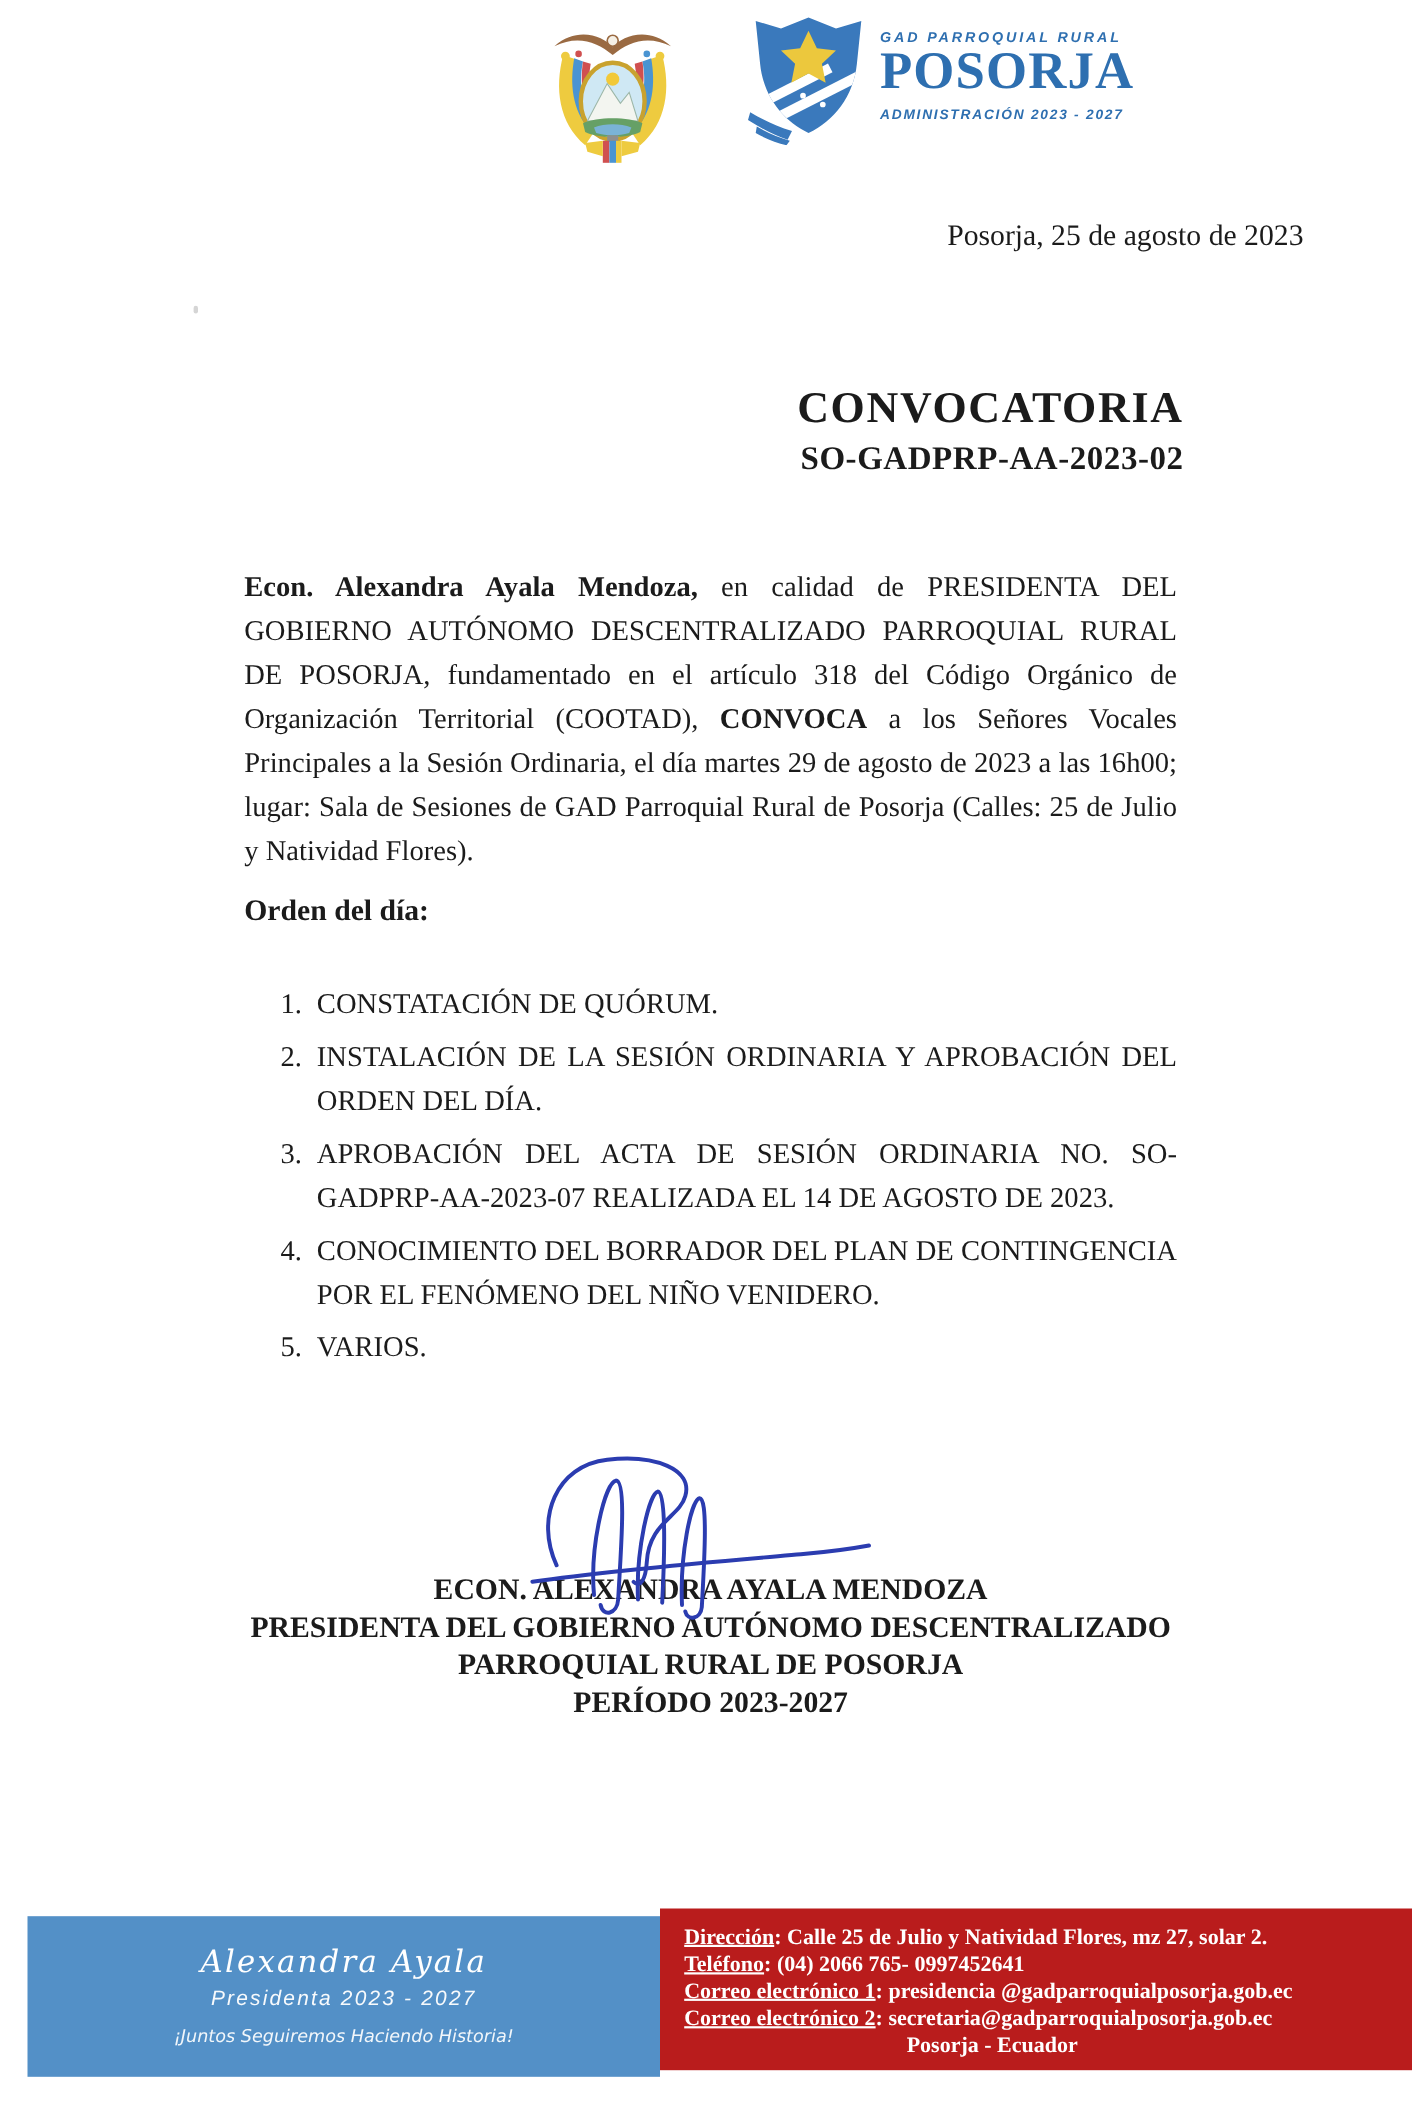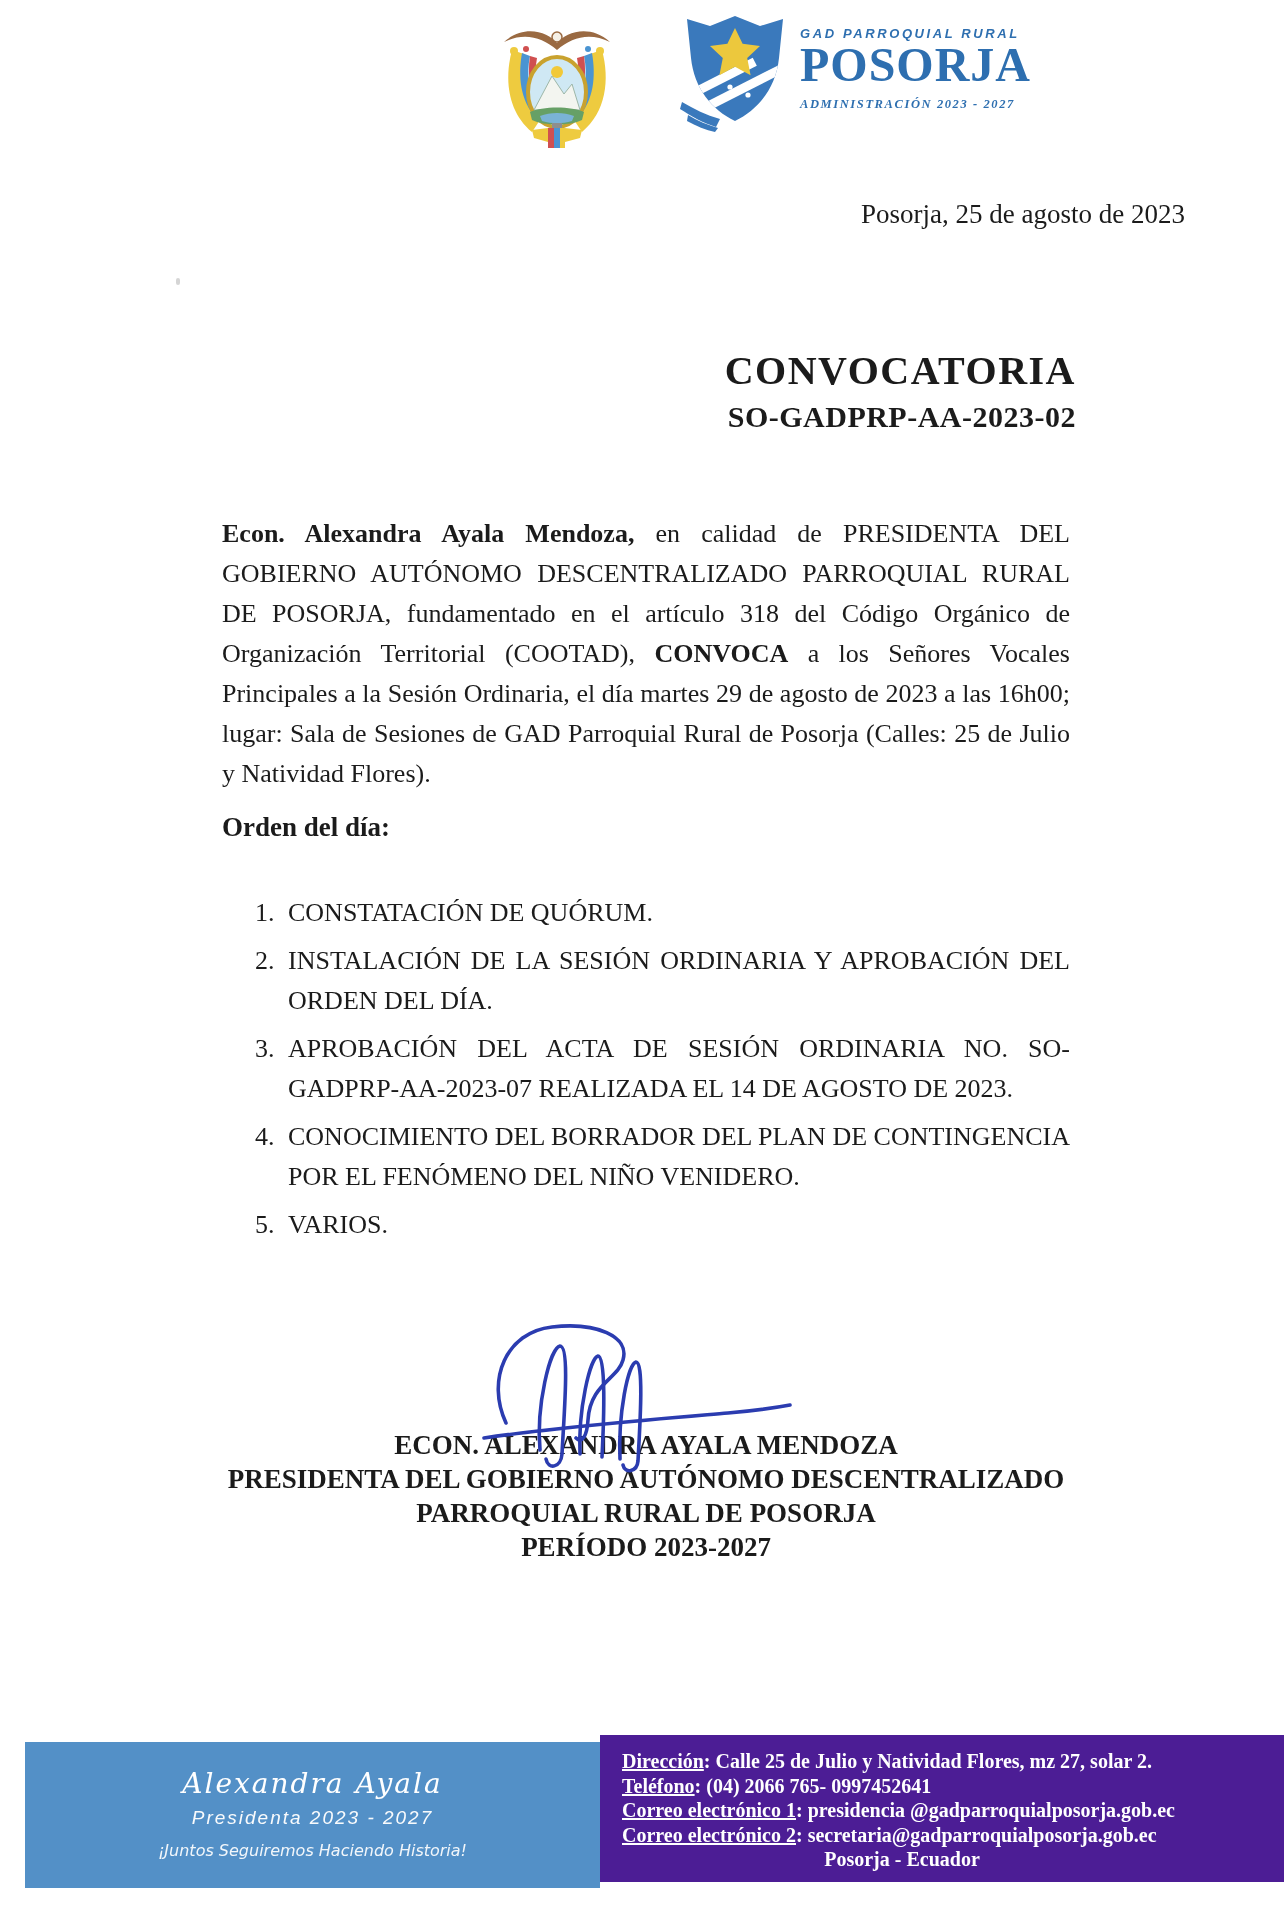--- a/index.html
+++ b/index.html
@@ -20,21 +20,21 @@
   .plogo .ptext { margin-left:4px; padding-top:16px; }
   .gad-line {
     font-family:"Liberation Sans", sans-serif; font-weight:bold; font-style:italic;
     font-size:13px; letter-spacing:2.6px; color:#2e6fb0; white-space:nowrap;
   }
   .posorja-name {
     font-family:"Liberation Serif", serif; font-weight:bold;
     font-size:48px; line-height:1.02; color:#2e6fb0; letter-spacing:1px; white-space:nowrap;
   }
   .admin-line {
-    font-family:Liberation Serif, serif; font-weight:bold; font-style:italic;
+    font-family:Liberation Sans, sans-serif; font-weight:bold; font-style:italic;
     font-size:12.5px; letter-spacing:1.6px; color:#2e6fb0; margin-top:7px; white-space:nowrap;
   }
 
   .stray-dot { position:absolute; left:176px; top:278px; width:4px; height:7px;
     background:#b9b9b9; border-radius:2px; opacity:.6; }
 
   .date-line { position:absolute; top:199px; right:99px; font-size:27px; white-space:nowrap;margin-left:20px; }
 
   .title-block { position:absolute; left:228px; width:848px; top:347px; text-align:right; }
   .title-main { font-size:40px; font-weight:bold; letter-spacing:1.5px; }
@@ -201,21 +201,21 @@
     <div>PARROQUIAL RURAL DE POSORJA</div>
     <div>PERÍODO 2023-2027</div>
   </div>
 
   <div class="footer-left" style="background:#5390c7;">
     <div class="script-name">Alexandra Ayala</div>
     <div class="role">Presidenta 2023 - 2027</div>
     <div class="slogan">¡Juntos Seguiremos Haciendo Historia!</div>
   </div>
 
-  <div class="footer-right" style="background:#4c1d95;">
+  <div class="footer-right" style="background:#b91c1c;">
     <div>
       <span class="flabel">Dirección</span><span>: Calle 25 de Julio y Natividad Flores, mz 27, solar 2.</span>
     </div>
     <div>
       <span class="flabel">Teléfono</span><span>: (04) 2066 765- 0997452641</span>
     </div>
     <div>
       <span class="flabel">Correo electrónico 1</span><span>: presidencia @gadparroquialposorja.gob.ec</span>
     </div>
     <div>

